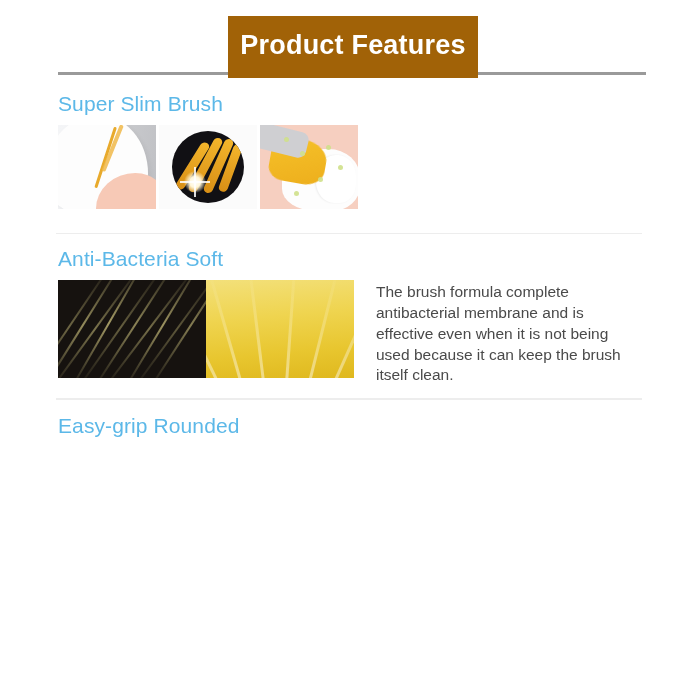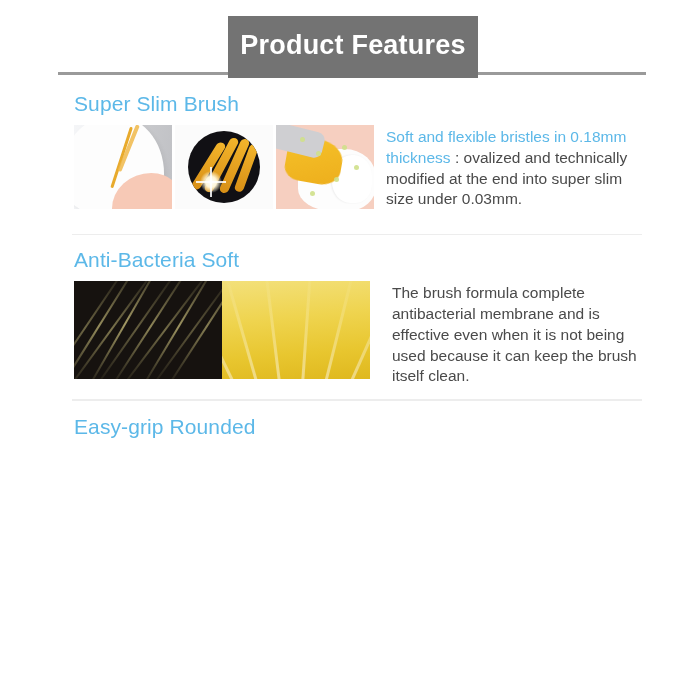--- a/index.html
+++ b/index.html
@@ -32,39 +32,38 @@
     background: #9a9a9a;
   }
   .header-rule.left  { left: 58px;  width: 172px; }
   .header-rule.right { left: 476px; width: 170px; }
   .header-banner {
     position: absolute;
     left: 228px;
     top: 16px;
     width: 250px;
     height: 62px;
-    background: #737373;
+    background: #a16207;
     display: flex;
     align-items: center;
     justify-content: center;
   }
   .header-title {
     color: #ffffff;
     font-size: 27px;
     font-weight: bold;
     letter-spacing: 0.2px;
     line-height: 1;
     padding-bottom: 4px;
   }
 
   
   .content {
     position: relative;
     padding: 0 0 0 0;
-    margin-left: 16px;
   }
   .section {
     position: relative;
     padding: 0 45px 0 58px;
   }
   .sec-title {
     color: #5cb8e8;
     font-size: 21px;
     font-weight: normal;
     margin: 0 0 9px 0;
@@ -248,23 +247,20 @@
             <div class="head"></div>
             <div class="dot" style="left:24px;top:12px;"></div>
             <div class="dot" style="left:40px;top:26px;"></div>
             <div class="dot" style="left:66px;top:20px;"></div>
             <div class="dot" style="left:58px;top:52px;"></div>
             <div class="dot" style="left:78px;top:40px;"></div>
             <div class="dot" style="left:34px;top:66px;"></div>
           </div>
         </div>
 
-        <div class="row-text">
-          <p class="body-text"><span class="hl">Soft and flexible bristles in 0.18mm thickness</span><span> : ovalized and technically modified at the end into super slim size under 0.03mm.</span></p>
-        </div>
       </div>
 
     </div>
 
     <div class="divider" style="margin-top:14px;"></div>
 
     <div class="section" style="padding-top:13px;padding-bottom:12px;">
       <h2 class="sec-title">Anti-Bacteria Soft</h2>
 
       <div class="media-row">

